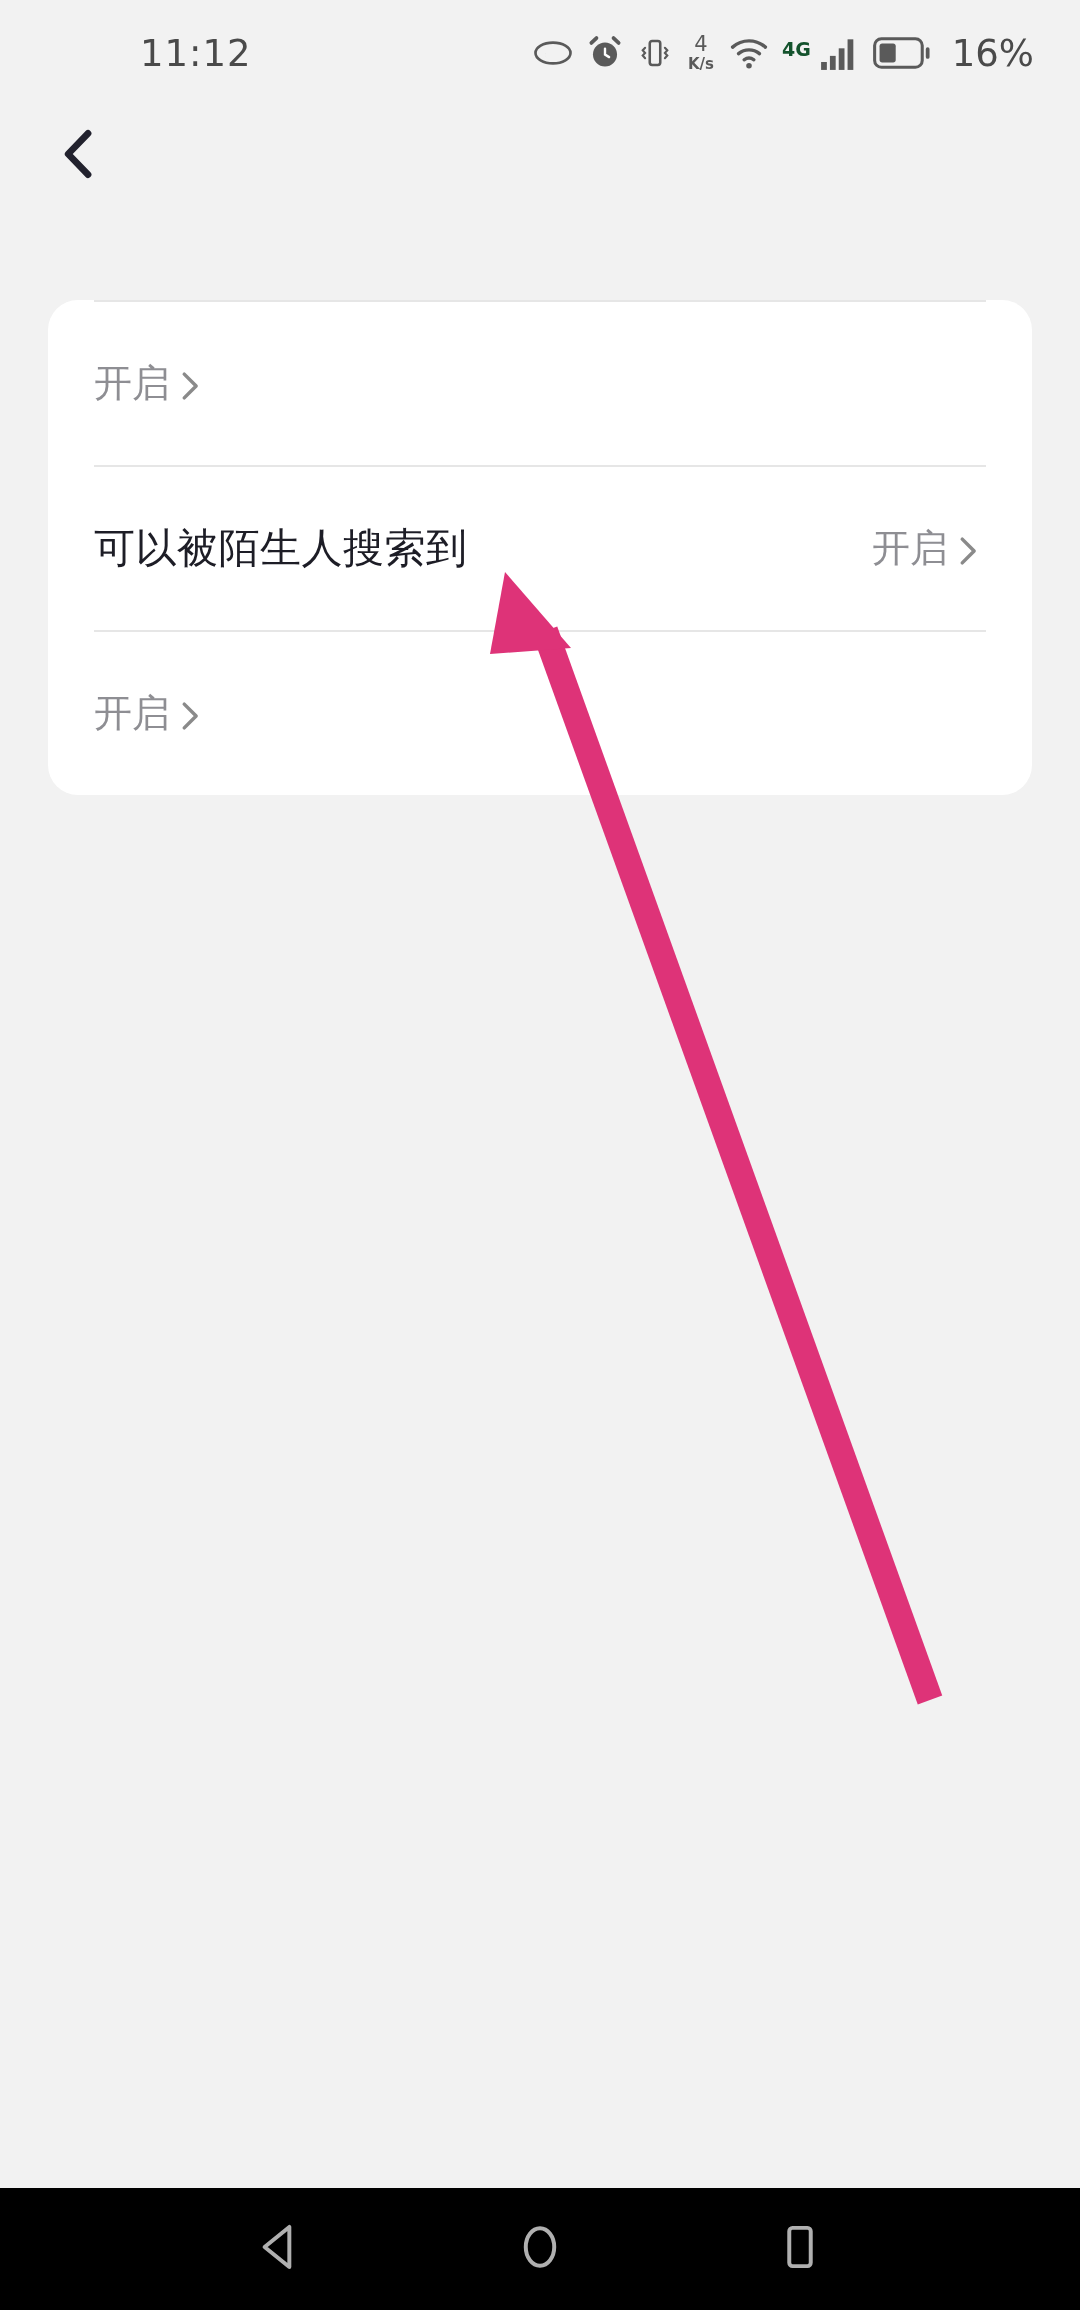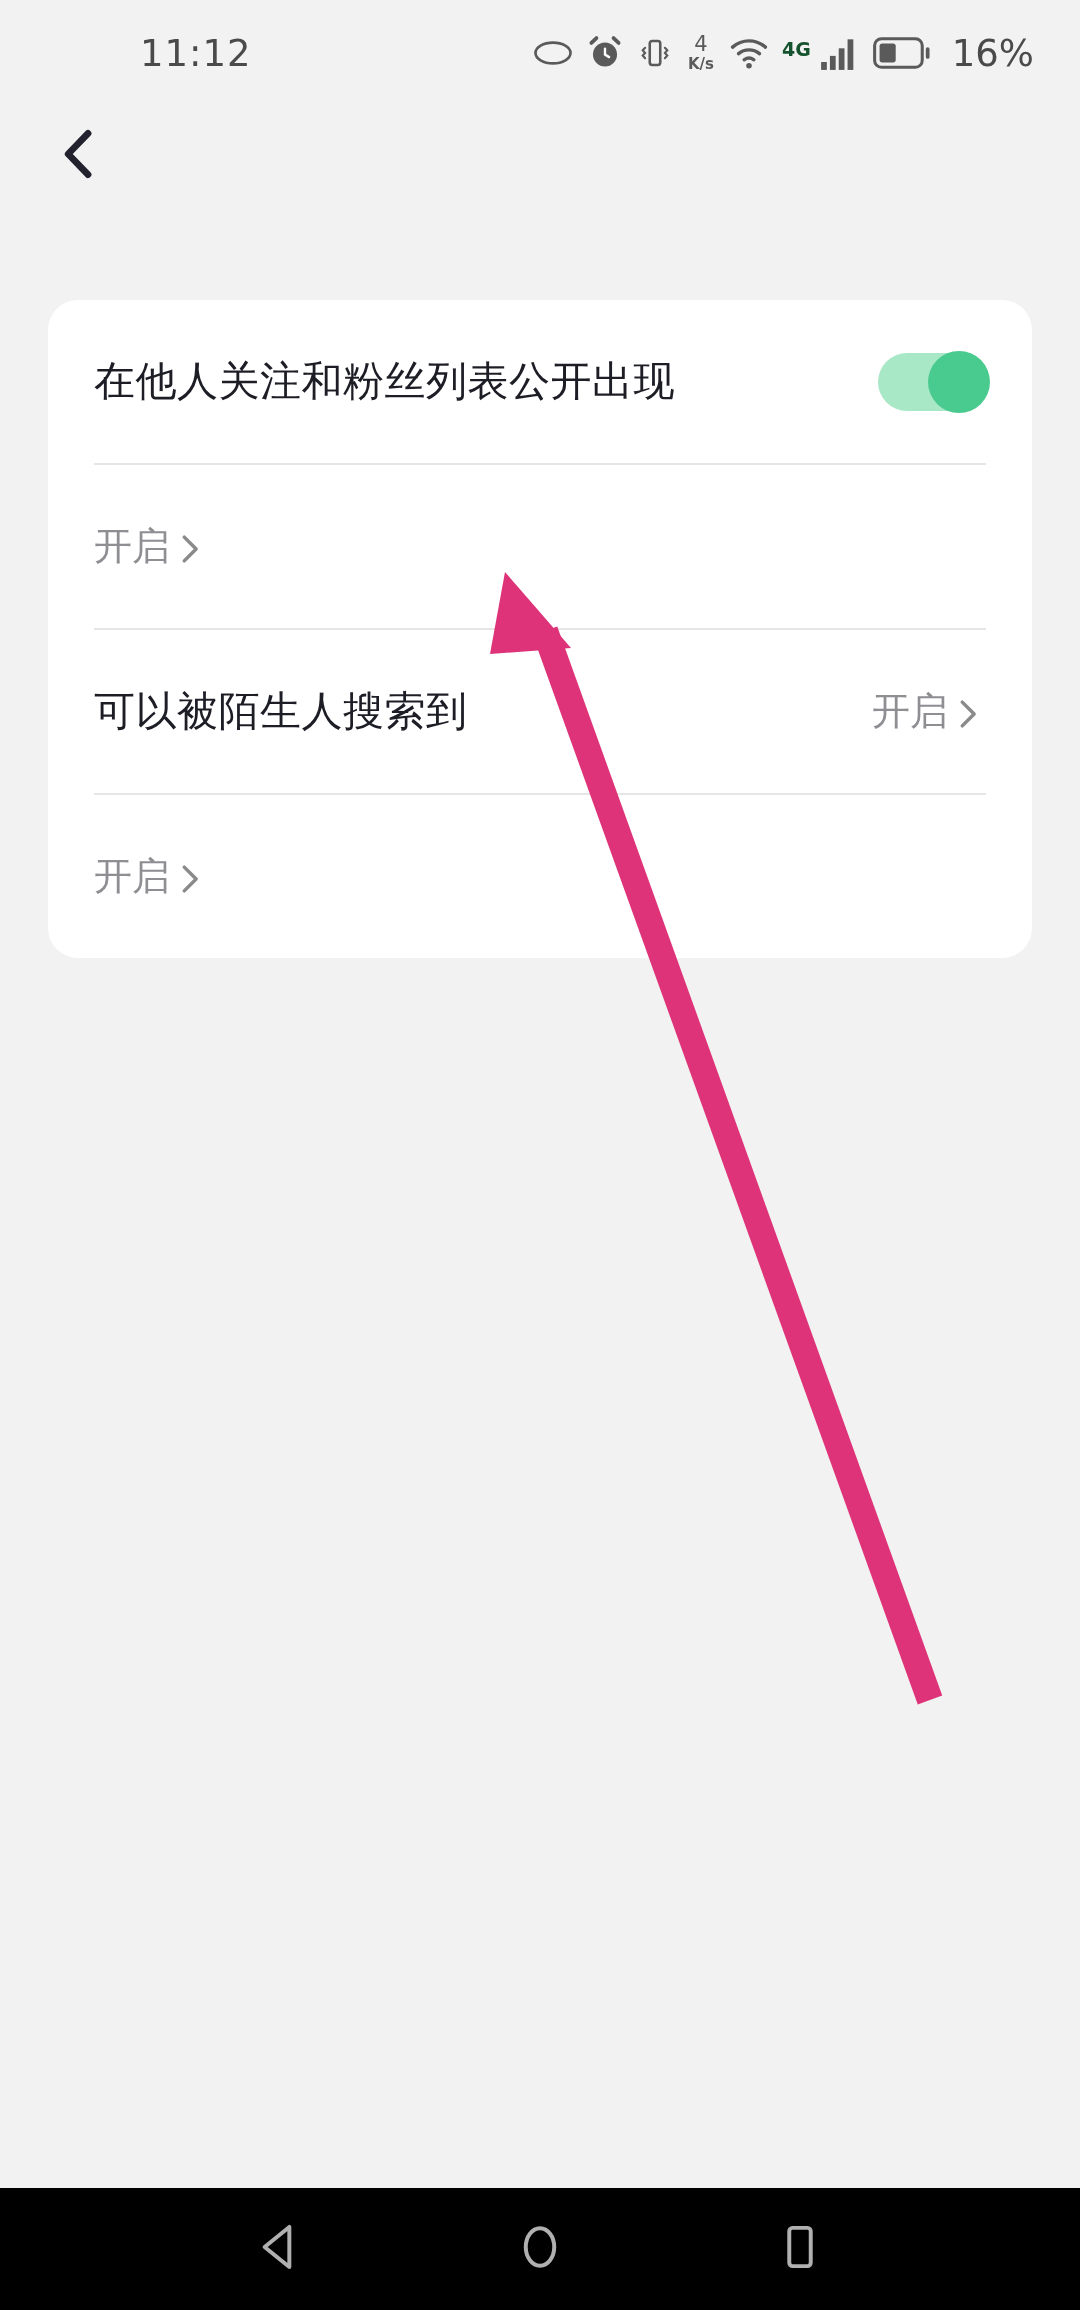--- a/index.html
+++ b/index.html
@@ -242,28 +242,20 @@
     <span>
       <svg width="62" height="62" viewBox="0 0 24 24">
         <path d="M15.5 4 L7.8 12 L15.5 20" fill="none" stroke="#22222e" stroke-width="2.6" stroke-linecap="round" stroke-linejoin="round"></path>
       </svg>
     </span>
   </div>
 </div>
 
 <div class="card">
 
-  <div class="row">
-    <div class="row-label">在他人关注和粉丝列表公开出现</div>
-    <div class="row-right">
-      <span class="toggle">
-        <span class="thumb"></span>
-      </span>
-    </div>
-  </div>
   <div class="divider"></div>
 
   <div class="row">
     <div class="row-right">
       <span class="row-value">开启</span>
       <span class="chev-right">
         <svg width="38" height="38" viewBox="0 0 24 24">
           <path d="M9 4.5 L16.5 12 L9 19.5" fill="none" stroke="#8a8a8a" stroke-width="2.2" stroke-linecap="round" stroke-linejoin="round"></path>
         </svg>
       </span>

